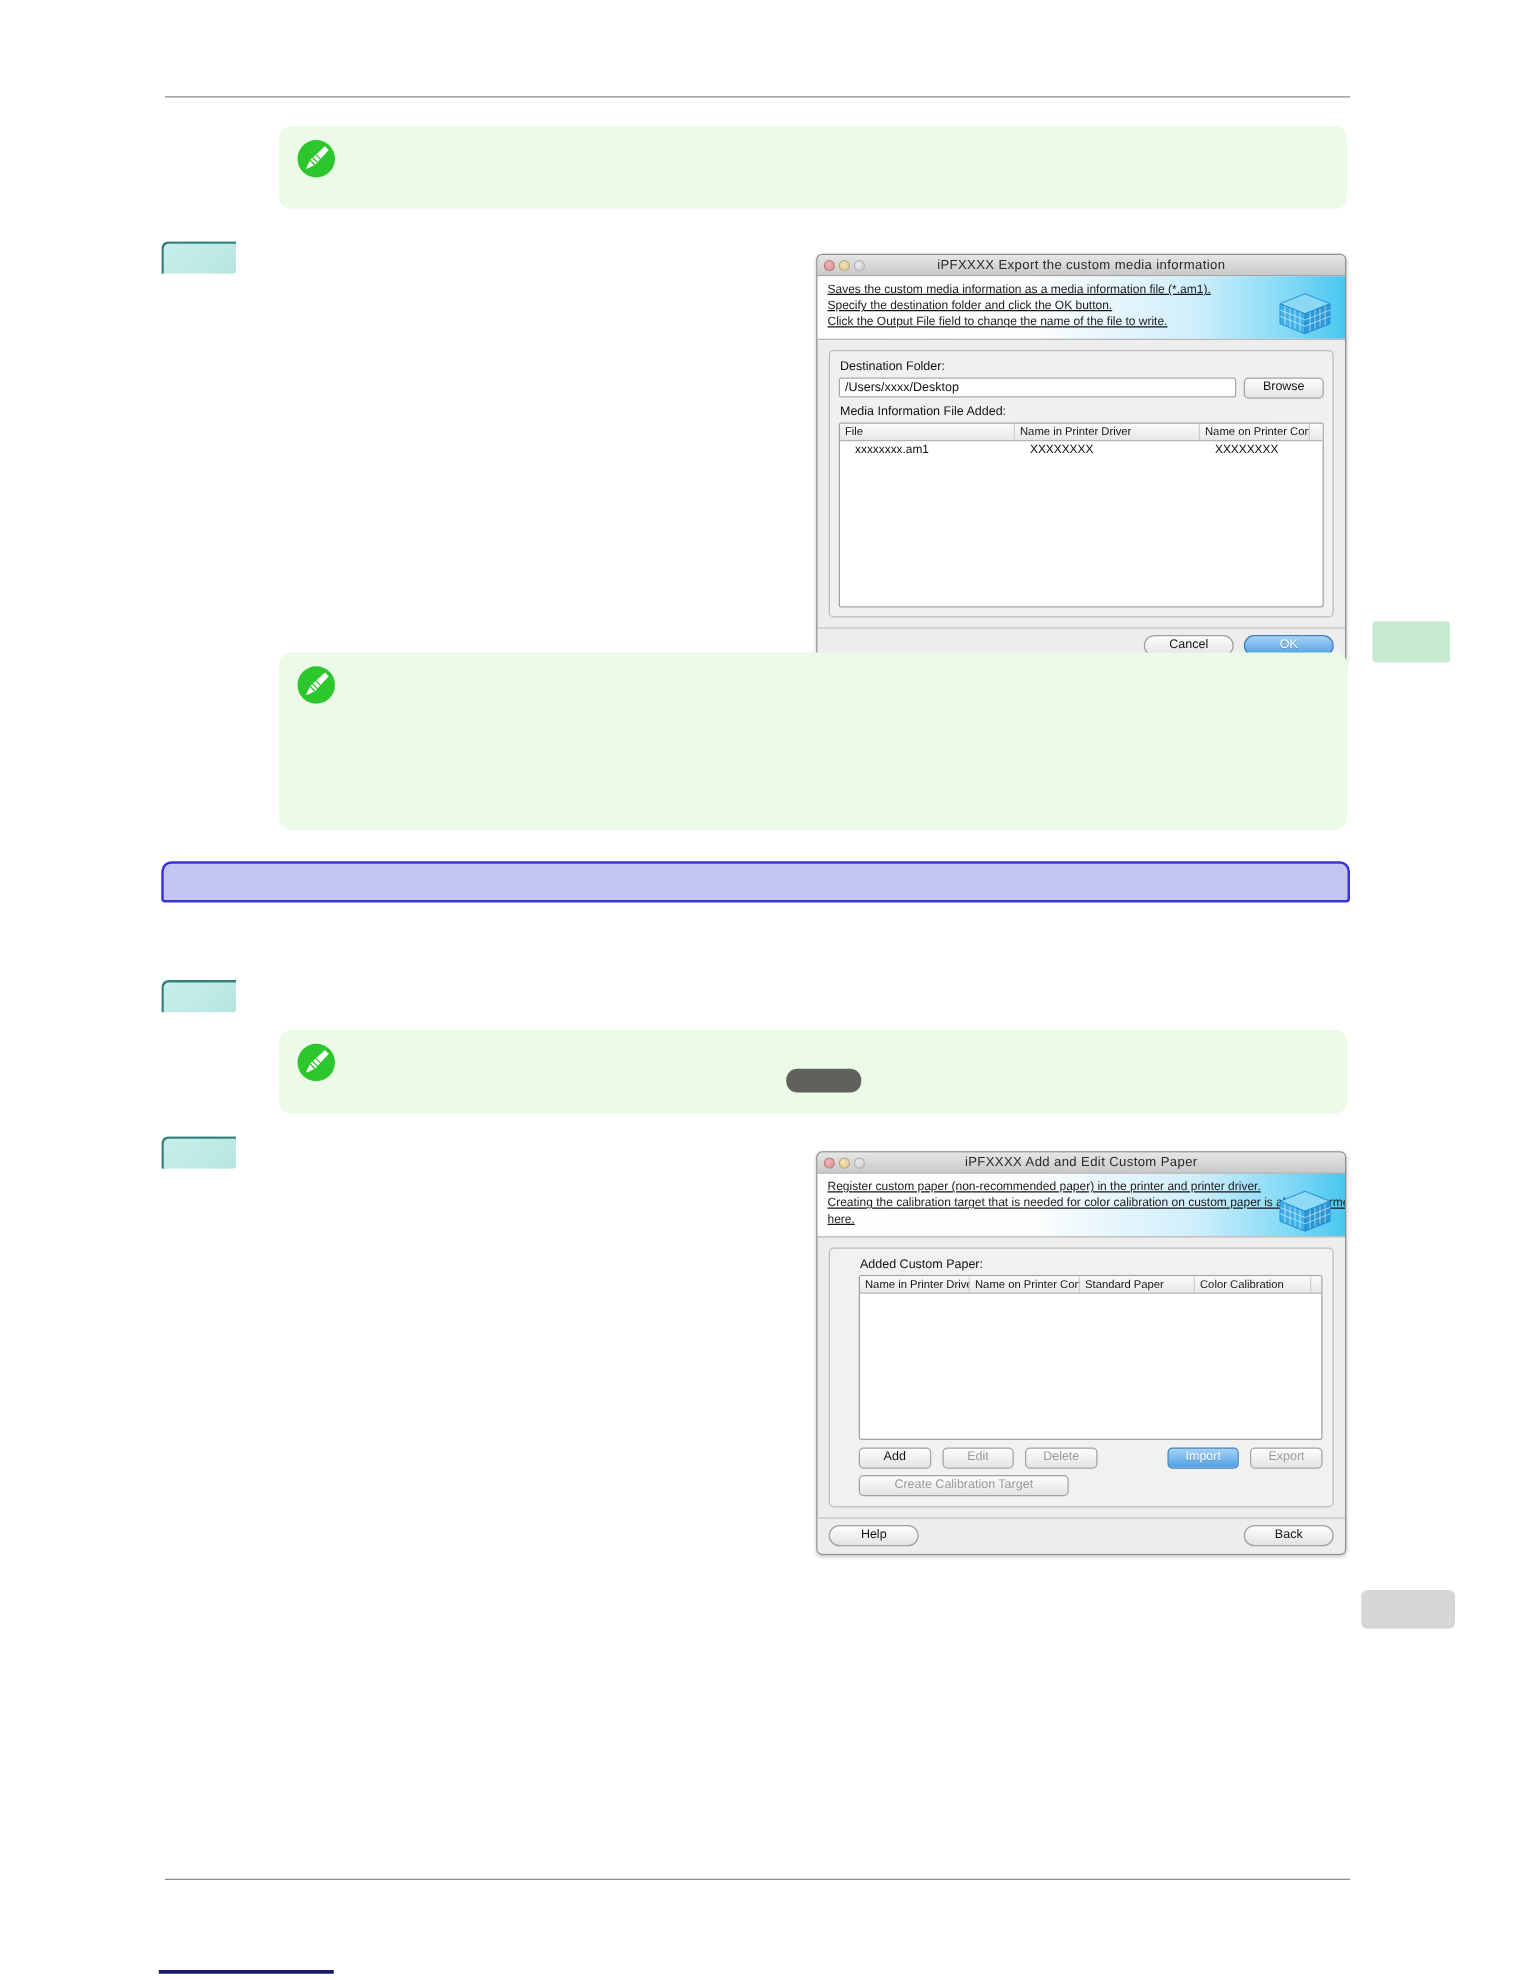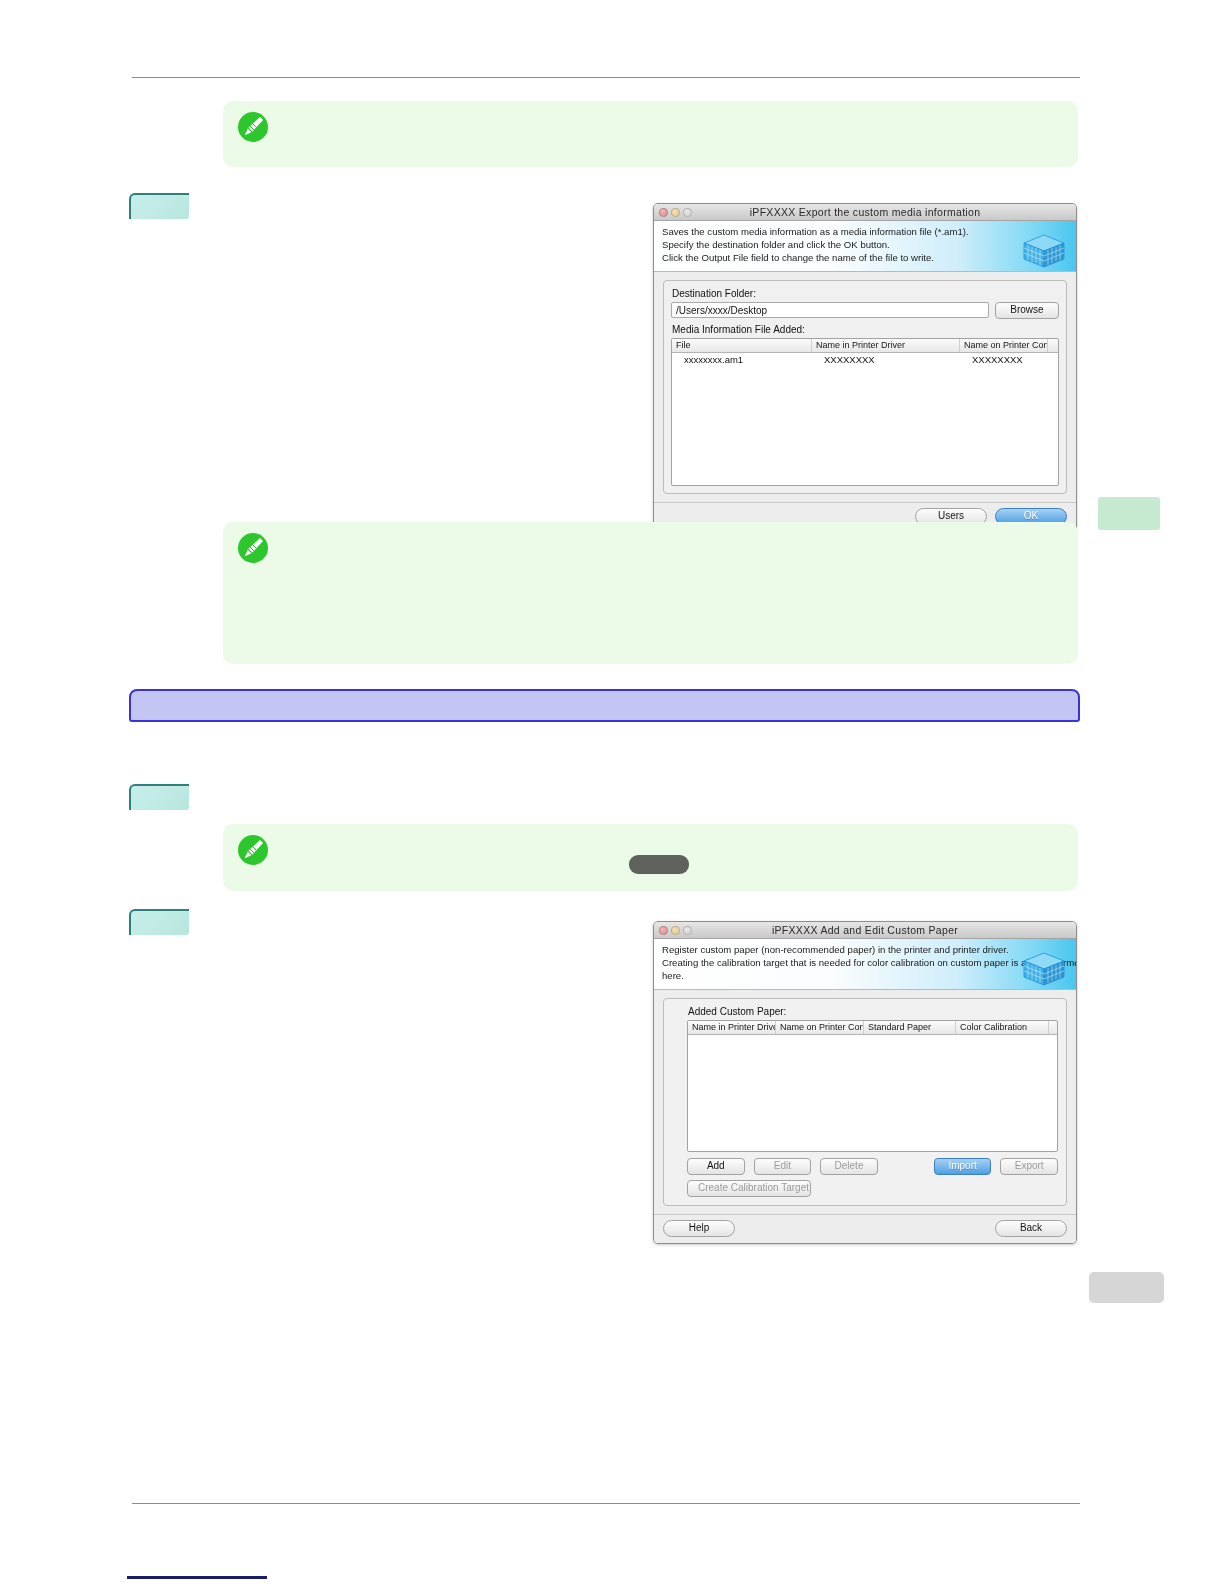--- a/index.html
+++ b/index.html
@@ -177,20 +177,21 @@
     color: #2a2a2a;
     letter-spacing: 0.3px;
   }
 
   .banner {
     position: relative;
     background: linear-gradient(to right, #ffffff 0%, #fbfdfe 42%, #cfeefb 72%, #7fd8f5 90%, #49c6ef 100%);
     border-bottom: 1px solid #b9b9b9;
     padding: 4px 8px 6px 8px;
     min-height: 38px;
+    text-decoration: underline;
   }
   .banner-text {
     font-size: 9.6px;
     line-height: 1.38;
     color: #1a1a1a;
     width: 78%;
   }
   .banner-text div { white-space: nowrap; }
   .banner-art {
     position: absolute;
@@ -391,21 +392,21 @@
             <div style="width:140px;">xxxxxxxx.am1</div>
             <div style="width:148px;">XXXXXXXX</div>
             <div style="flex:1;">XXXXXXXX</div>
           </div>
         </div>
       </div>
     </div>
   </div>
 
   <div class="footer-bar" style="margin-top:8px;justify-content:flex-end;gap:8px;">
-    <button class="btn wide">Users</button>
+    <button class="btn wide">Cancel</button>
     <button class="btn wide primary">OK</button>
   </div>
 </div>
 
 <div class="note" style="top:522px;height:142px;">
   <span class="note-icon">
     <svg viewBox="0 0 32 32" width="32" height="32">
       <circle cx="16" cy="16" r="15" fill="#2dc62d"></circle>
       <path d="M8 24 L11 17 L23 6 L26 9 L15 21 Z" fill="#ffffff"></path>
       <path d="M11 17 L15 21" stroke="#2dc62d" stroke-width="1.1"></path>
@@ -492,21 +493,21 @@
 
       <div class="row" style="margin-top:6px;gap:0;">
         <button class="btn square" style="width:74px;">Add</button>
         <button class="btn square disabled" style="width:74px;margin-left:9px;">Edit</button>
         <button class="btn square disabled" style="width:74px;margin-left:9px;">Delete</button>
         <button class="btn square primary" style="width:74px;margin-left:56px;">Import</button>
         <button class="btn square disabled" style="width:74px;margin-left:9px;">Export</button>
       </div>
 
       <div class="row" style="margin-top:5px;">
-        <button class="btn square disabled" style="width:124px;">Create Calibration Target</button>
+        <button class="btn square disabled" style="width:168px;">Create Calibration Target</button>
       </div>
     </div>
   </div>
 
   <div class="footer-bar" style="margin-top:8px;">
     <button class="btn wide">Help</button>
     <button class="btn wide">Back</button>
   </div>
 </div>
 

